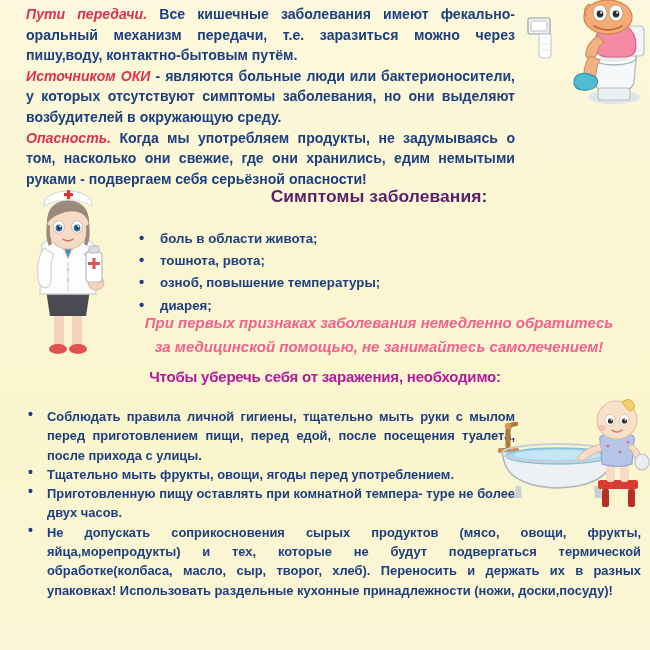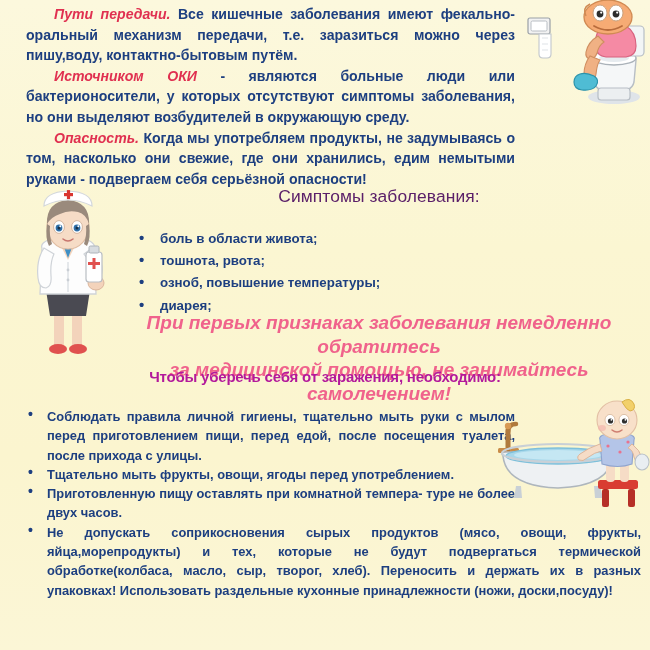--- a/index.html
+++ b/index.html
@@ -35,35 +35,34 @@
     font-weight: bold;
     line-height: 20.6px;
     text-align: justify;
     text-justify: inter-word;
   }
   .intro p { margin: 0; }
   .lead-red {
     color: #e03050;
     font-style: italic;
     font-weight: bold;
-    margin-left: 28px;
   }
 
   
   .symptoms-head {
     position: absolute;
     left: 0;
     top: 186px;
     width: 650px;
     text-align: center;
     padding-left: 108px;
     box-sizing: border-box;
     color: #5b2069;
     font-size: 17.4px;
-    font-weight: normal;
+    font-weight: bold;
     letter-spacing: .1px;
   }
   .symptoms-list {
     position: absolute;
     left: 121px;
     top: 212px;
     width: 480px;
     margin: 16px;
     padding: 0;
     list-style: none;
@@ -84,21 +83,21 @@
     font-size: 15px;
     color: #1d3f80;
   }
 
   .urgent {
     position: absolute;
     left: 118px;
     top: 311px;
     width: 522px;
     color: #f0628c;
-    font-size: 19px;
+    font-size: 15px;
     font-weight: bold;
     font-style: italic;
     line-height: 23.5px;
     text-align: center;
   }
 
   
   .prevent-head {
     position: absolute;
     left: 0;

